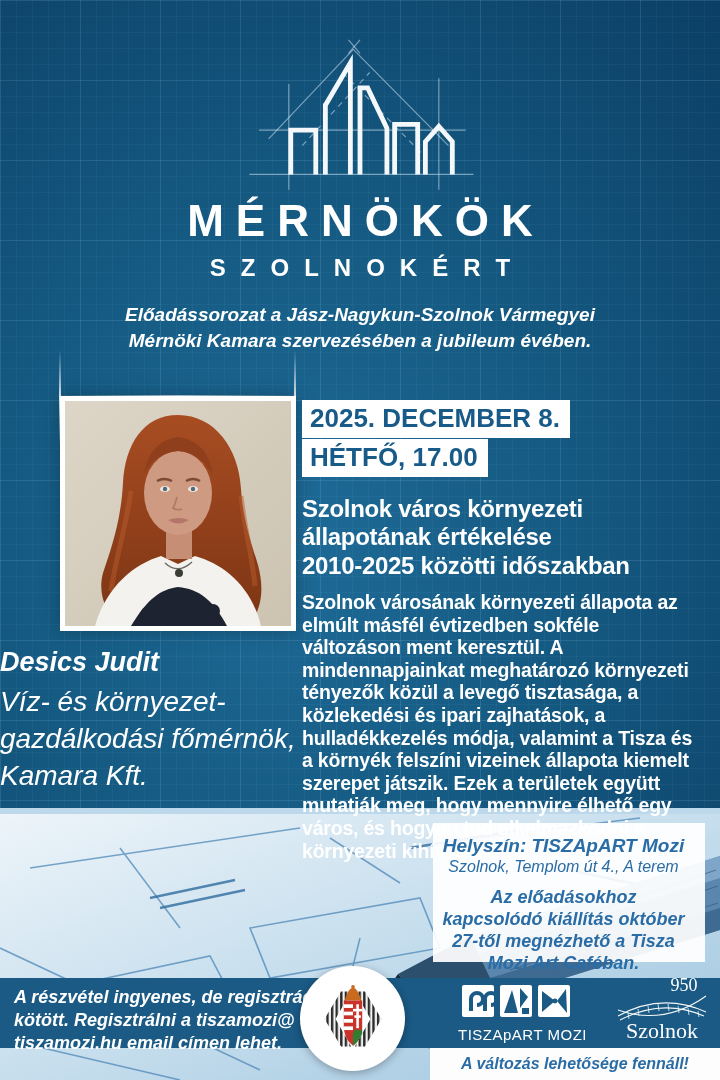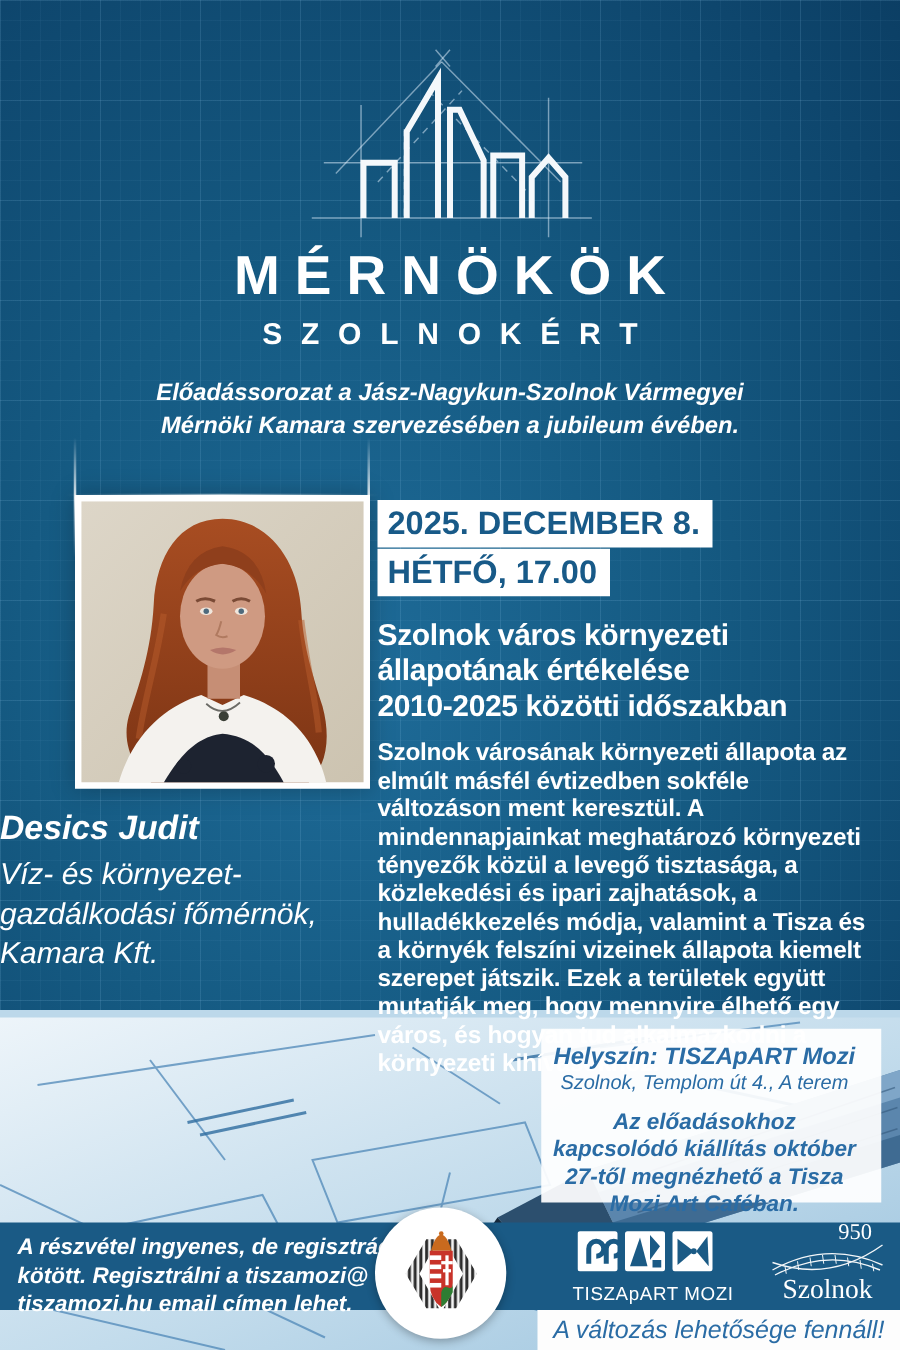--- a/index.html
+++ b/index.html
@@ -24,39 +24,39 @@
     letter-spacing:15px;padding-left:15px;box-sizing:border-box;z-index:2;}
   .subtitle{left:0;top:302px;width:720px;text-align:center;font-style:italic;font-weight:700;
     font-size:19px;line-height:1.35;z-index:2;}
   .flare-v{width:2px;height:96px;background:linear-gradient(to bottom,transparent,rgba(255,255,255,.85),transparent);z-index:3;}
   .flare-h{height:2px;width:250px;background:linear-gradient(to right,transparent,rgba(255,255,255,.6),transparent);z-index:3;}
   .photo-frame{left:60px;top:396px;width:236px;height:235px;background:#fff;padding:5px;box-sizing:border-box;
     z-index:2;box-shadow:0 0 18px rgba(0,0,0,.25);}
   .photo-frame svg{display:block;width:100%;height:100%;}
   .speaker{left:0;top:647px;width:296px;text-align:left;z-index:2;}
   .speaker-name{font-size:27px;font-weight:700;font-style:italic;margin-bottom:6px;}
-  .speaker-role{font-size:24px;font-style:italic;line-height:1.32;}
+  .speaker-role{font-size:28px;font-style:italic;line-height:1.32;}
   .right-col{left:302px;top:400px;width:392px;z-index:2;}
   .badge{display:inline-block;background:#fff;color:#185a88;font-size:26px;font-weight:700;
     padding:3px 10px 4px 8px;margin-bottom:1px;white-space:nowrap;}
   .talk-title{margin-top:17px;font-size:24px;font-weight:700;line-height:1.18;letter-spacing:-.3px;}
   .talk-title div{white-space:nowrap;}
   .description{margin-top:11px;width:392px;font-size:19.5px;font-weight:700;line-height:1.16;letter-spacing:-.2px;}
   .strip-svg{left:0;top:808px;width:720px;height:272px;z-index:1;}
   .venue-box{left:433px;top:823px;width:272px;height:139px;background:rgba(255,255,255,.93);
     z-index:2;text-align:center;color:#2a6ca5;font-style:italic;box-sizing:border-box;padding:12px 20px 0 9px;}
   .venue-line1{font-size:19px;font-weight:700;}
   .venue-line2{font-size:16px;margin-top:1px;font-style:italic;}
   .venue-note{font-size:18px;font-weight:700;line-height:1.22;margin-top:11px;}
   .band{left:0;top:978px;width:720px;height:70px;background:#1a5a85;z-index:3;}
   .registration{position:absolute;left:14px;top:8px;font-size:18px;font-weight:700;font-style:italic;
     line-height:1.28;white-space:nowrap;}
   .tagline-strip{left:430px;top:1048px;width:290px;height:32px;background:#fdfdfd;z-index:3;
     display:flex;align-items:center;justify-content:center;}
-  .tagline{color:#2a6ca5;font-size:20px;font-weight:400;font-style:italic;}
+  .tagline{color:#2a6ca5;font-size:16px;font-weight:700;font-style:italic;}
   .circle-logo{left:300px;top:966px;width:105px;height:105px;border-radius:50%;background:#fff;z-index:4;
     box-shadow:0 2px 8px rgba(0,0,0,.3);display:flex;align-items:center;justify-content:center;}
   .circle-logo svg{width:92px;height:92px;}
   .tiszapart{left:458px;top:984px;width:118px;text-align:center;z-index:4;}
   .tiszapart .tp-text{margin-top:4px;font-size:15px;font-weight:400;letter-spacing:.5px;color:#fff;white-space:nowrap;}
   .szolnok-logo{left:612px;top:976px;width:100px;height:66px;z-index:4;}
 </style>
 </head>
 <body>
 

